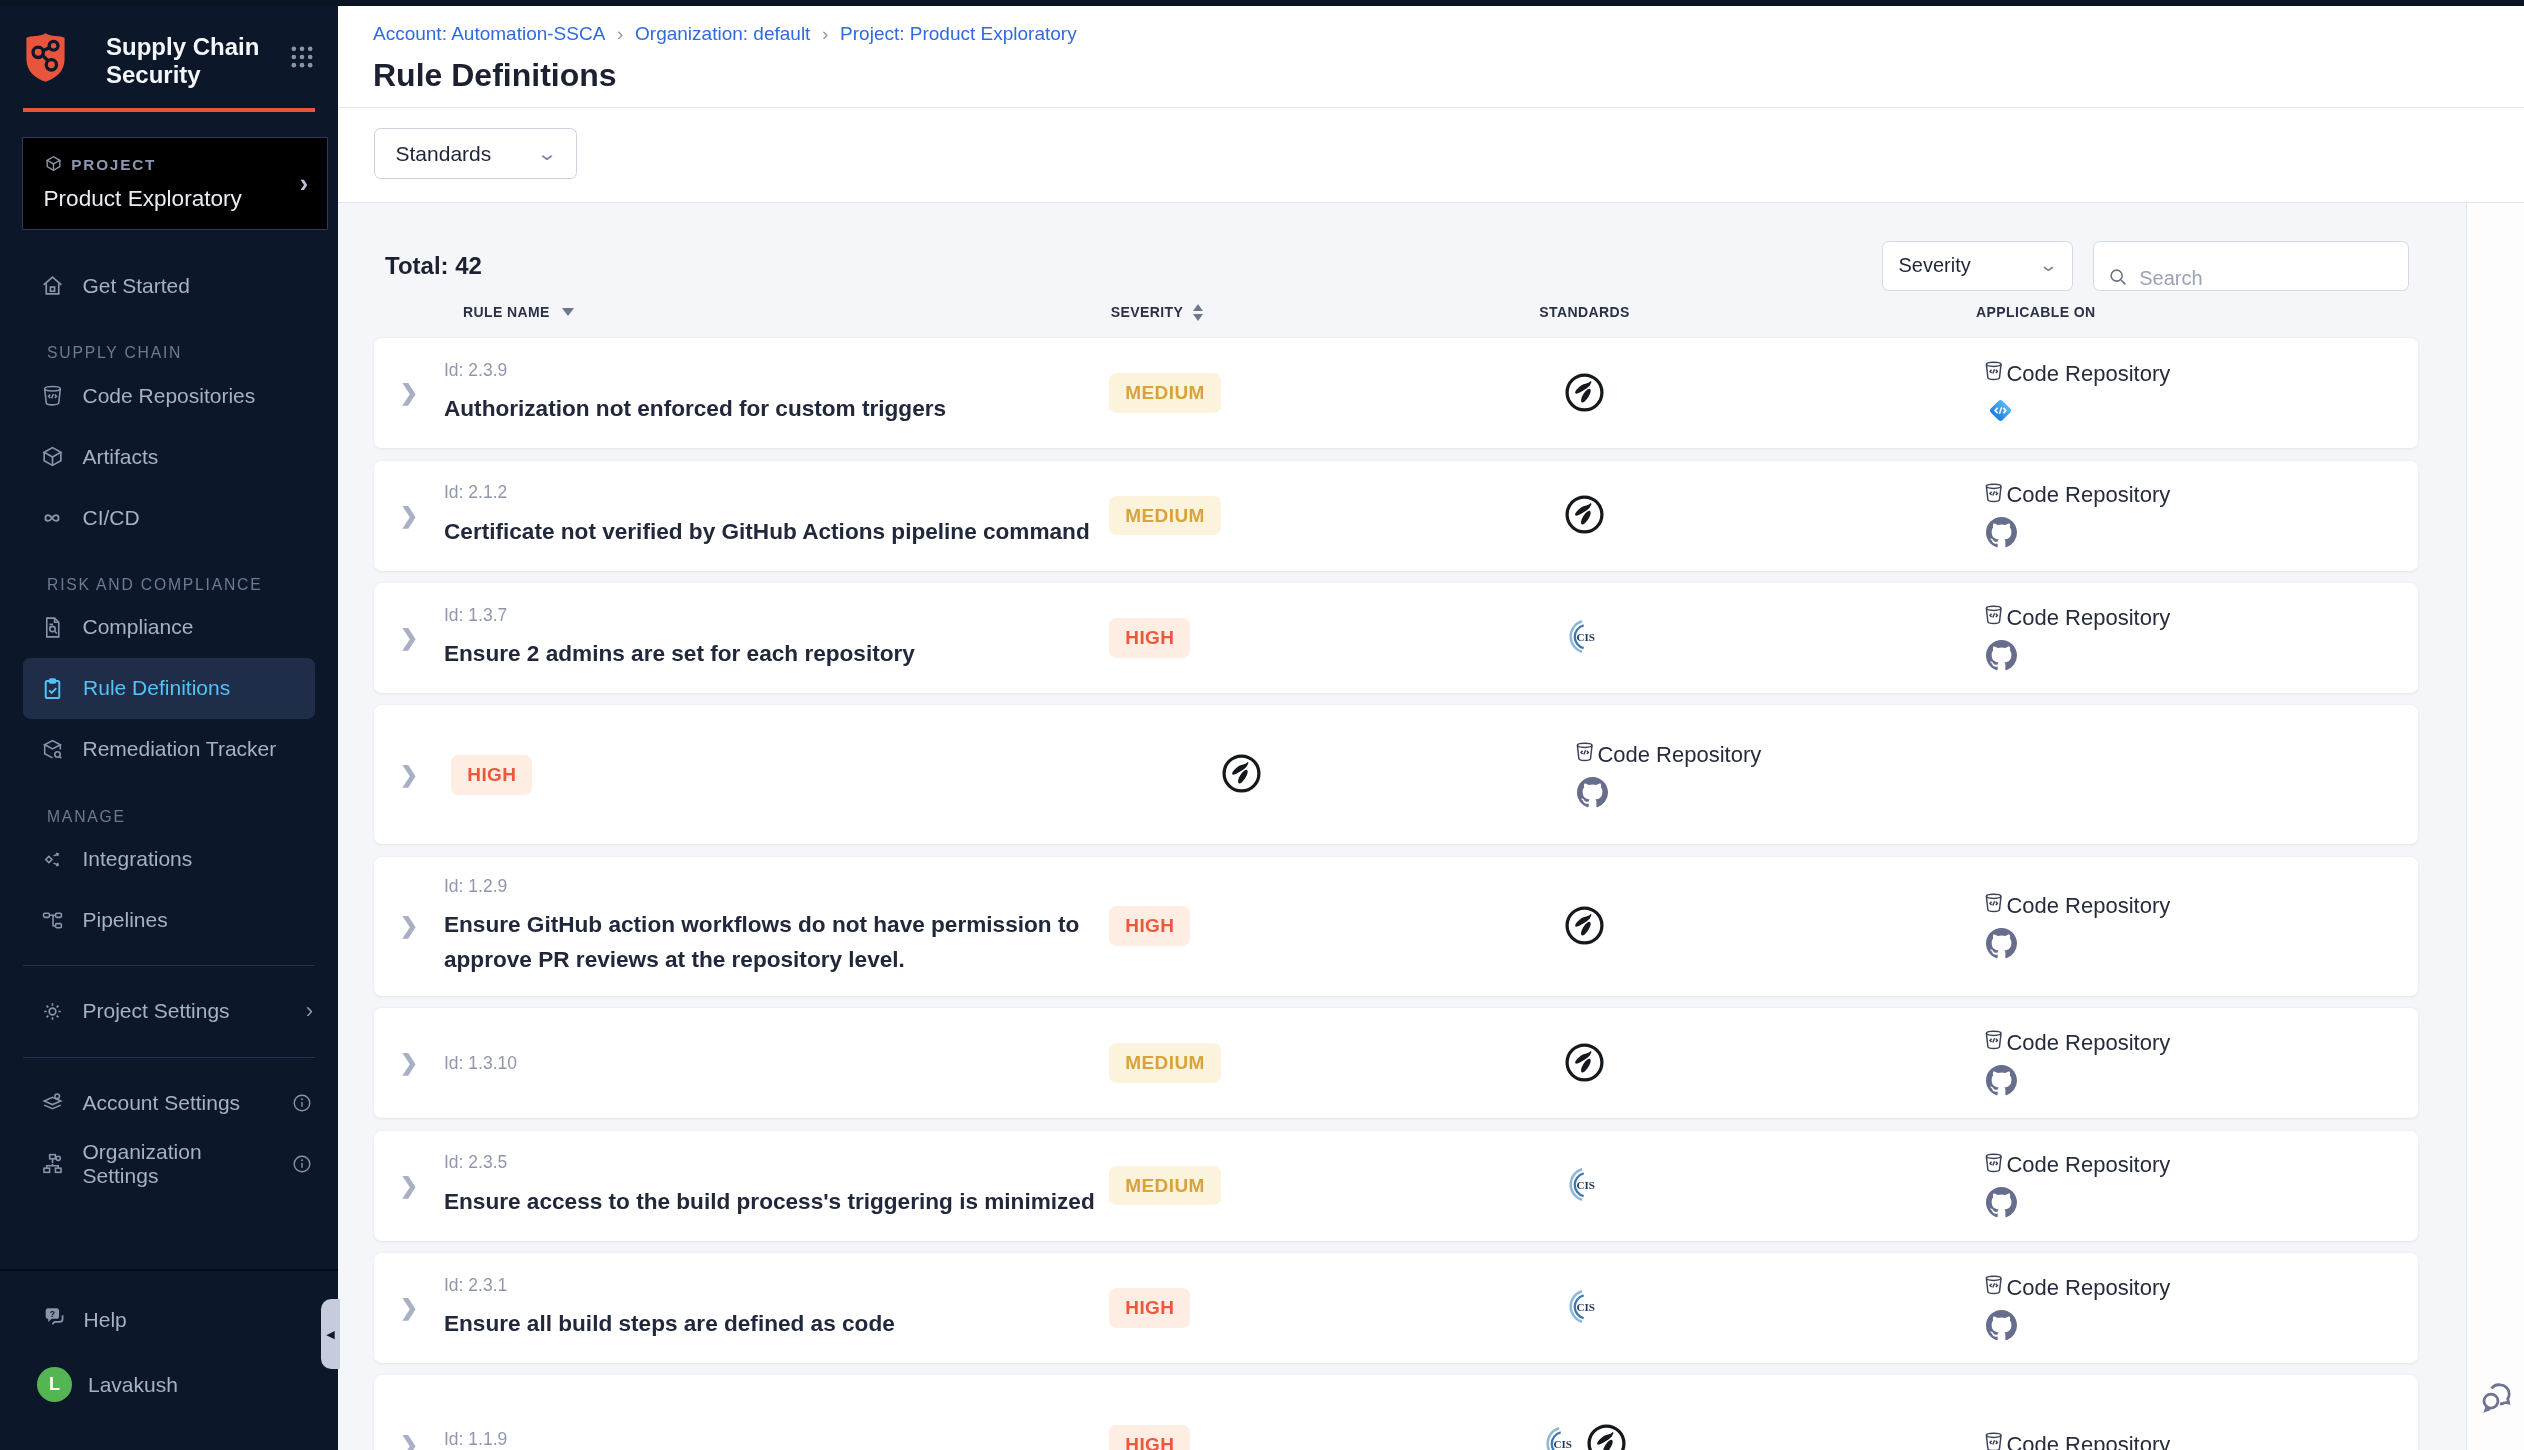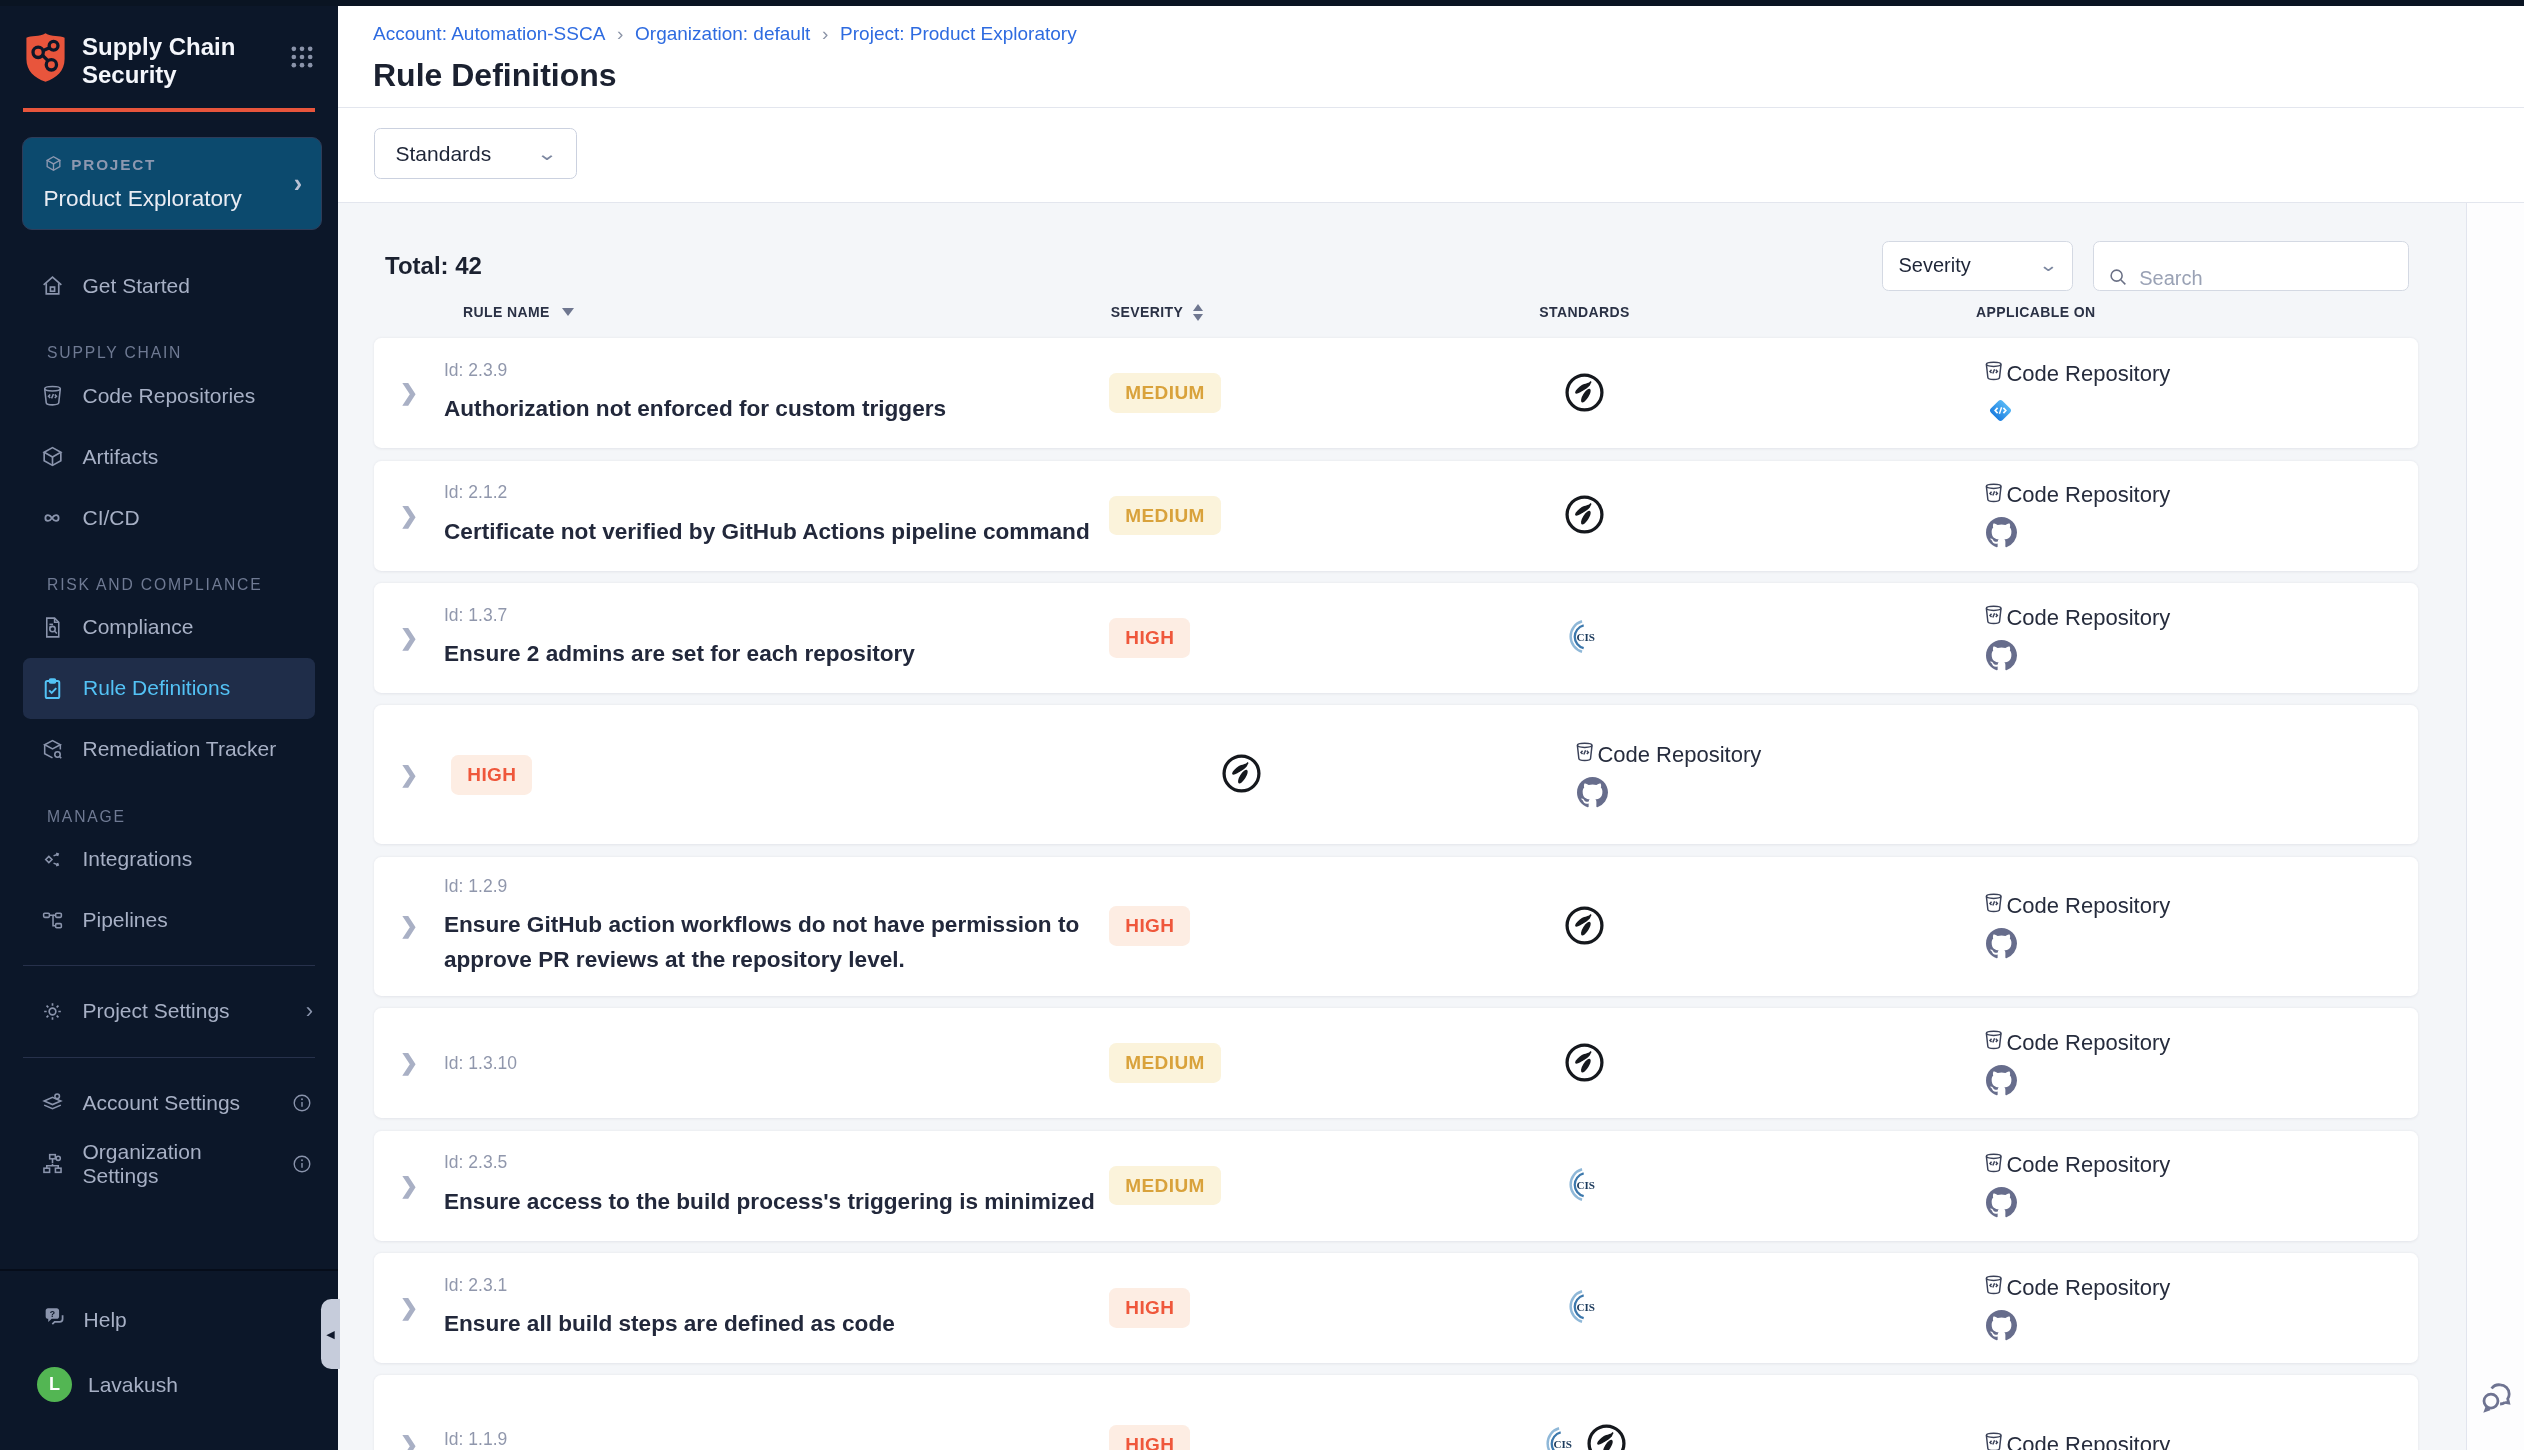--- a/index.html
+++ b/index.html
@@ -1,25 +1,25 @@
 <!DOCTYPE html>
 <html style="font-size:11.7px"><head>
 <meta charset="utf-8">
 <style>
   * { margin:0; padding:0; box-sizing:border-box; }
   html,body { width:2525px; height:1451px; overflow:hidden; font-family:"Liberation Sans",sans-serif; background:#fff; }
   .topbar { position:absolute; top:0; left:0; width:2525px; height:5.8px; background:#0A1422; z-index:40; }
 
   
   .sidebar { position:absolute; left:0; top:0; bottom:0; width:338px; background:#0C1729; color:#A7B0C5; z-index:30; }
-  .logo-row { display:flex; align-items:flex-start; padding:31px 22px 0 22px; }
+  .logo-row { display:flex; align-items:flex-start; padding:31px 22px 0 22px;gap:24px; }
   .logo-title { margin-left:13px; margin-top:1.5px; color:#F4F6FB; font-size:24px; font-weight:bold; line-height:1.18; }
   .grid-icon { margin-left:auto; margin-top:11.7px; }
   .accent-line { height:3.7px; background:#E8553C; margin:19px 23.4px 0 23.4px; }
-  .project-card { position:relative; margin:25px 16px 0 22px; border:1.5px solid #2E3C59; border-radius:10px; background:#0c4a6e; padding:16px 19px 17.5px 20.5px; cursor:pointer; }
+  .project-card { position:relative; margin:25px 10px 0 22px; border:1.5px solid #2E3C59; border-radius:1px; background:#000000; padding:16px 19px 17.5px 20.5px; cursor:pointer; }
   .project-label { display:flex; align-items:center; gap:8.8px; color:#8D98B0; font-size:15.3px; letter-spacing:1.8px; font-weight:bold; }
   .project-name { color:#E9ECF3; font-size:22.6px; margin-top:8.8px; }
   .project-chevron { position:absolute; right:19px; top:50%; transform:translateY(-50%); color:#B9C1D4; font-size:25px; font-weight:bold; }
   .nav { margin-top:25px; }
   .nav-item { display:flex; align-items:center; gap:17.5px; height:61px; padding-left:39px; font-size:21px; color:#A7B0C5; cursor:pointer; position:relative; margin:0 0; }
   .nav-item .ic { width:26px; display:flex; justify-content:center; color:#8A94AC; flex:none; }
   .nav-item.active { background:#1F2D49; border-radius:7.3px; margin:0 22.6px; padding-left:17px; color:#53C2F5; }
   .nav-item.active .ic { color:#53C2F5; }
   .nav-section { padding-left:47px; font-size:15.7px; letter-spacing:1.8px; color:#6F7A93; margin-top:28px; margin-bottom:2.9px; }
   .first-item { height:61px; margin-top:0; }

